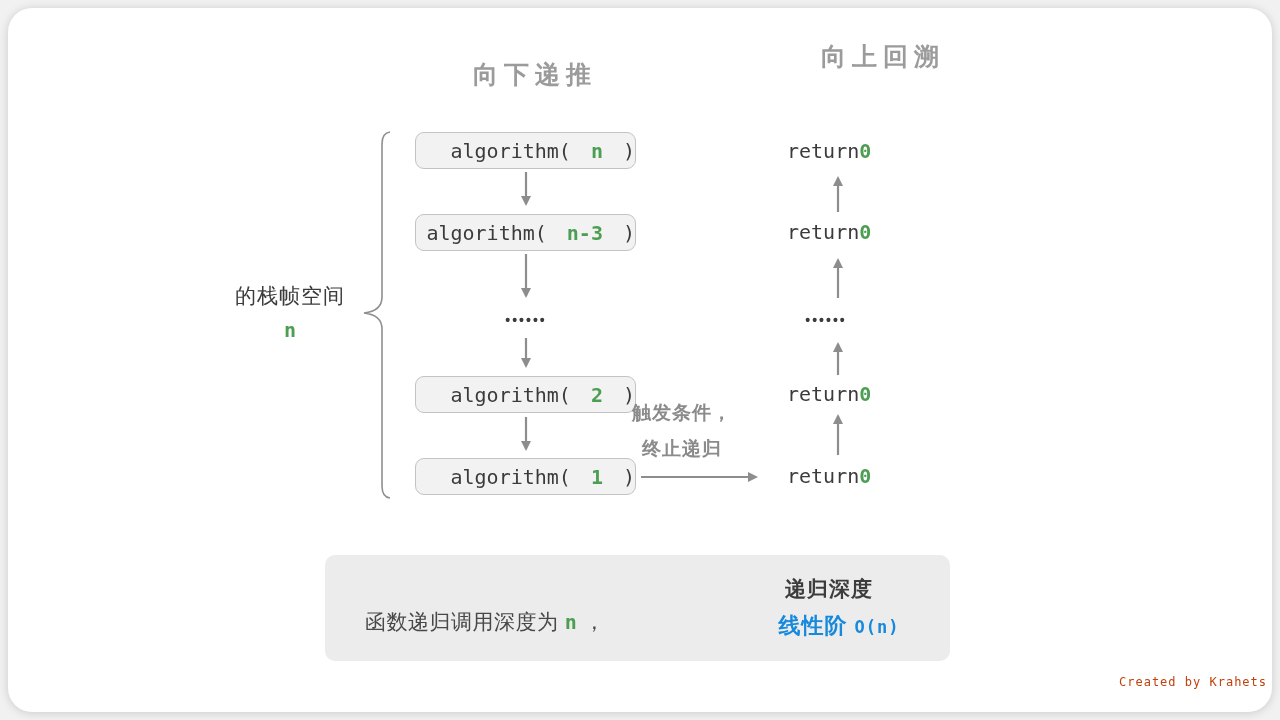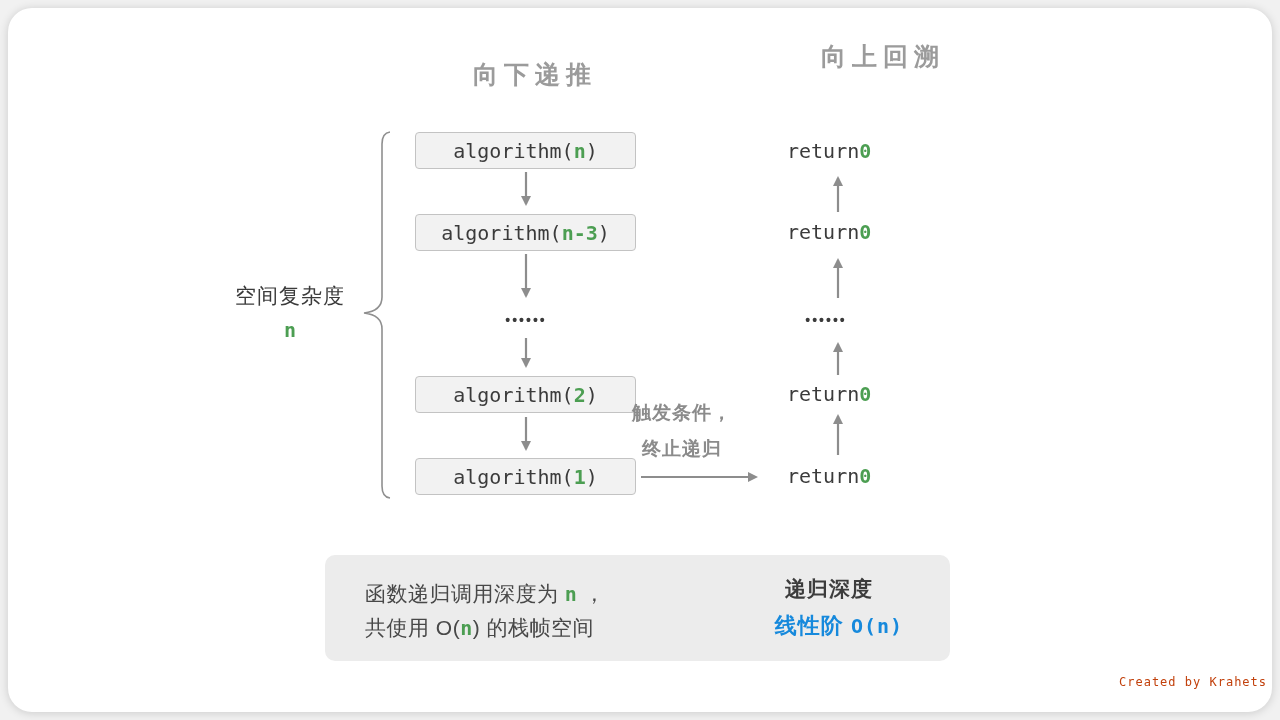--- a/index.html
+++ b/index.html
@@ -20,23 +20,23 @@
   .col-header{
     width:200px;font-size:25px;font-weight:700;color:#9b9b9b;
     letter-spacing:6px;
   }
   .code{
     font-family:"DejaVu Sans Mono", monospace;
     font-size:20px;color:#3b3b3b;
   }
   .call-box{
     left:415px;width:221px;height:37px;
-    background:#f2f2f2;border:1.5px solid #c3c3c3;border-radius:4px;
+    background:#f2f2f2;border:1.5px solid #c3c3c3;border-radius:9px;
     box-sizing:border-box;
-    display:flex;align-items:center;justify-content:center;
+    display:flex;align-items:center;justify-content:flex-end;gap:20px;
   }
   .var-green{color:#4c9e52;font-weight:700;}
   .ret{
     left:787px;height:24px;display:flex;align-items:flex-start;
   }
   .dots{
     width:120px;font-size:14px;font-weight:700;color:#3b3b3b;
     letter-spacing:2px;
   }
   .depth-label{
@@ -48,49 +48,49 @@
   }
   .trigger{
     left:608px;width:148px;font-size:19px;font-weight:700;color:#8b8b8b;
     letter-spacing:1px;
   }
   .panel{
     left:325px;top:555px;width:625px;height:106px;
     background:#ececec;border-radius:10px;
   }
   .panel-left{
-    left:365px;top:577px;font-size:21px;color:#484848;line-height:33px;
+    left:365px;top:605px;font-size:21px;color:#484848;line-height:33px;
     letter-spacing:0.5px;
   }
   .panel-left .mono-bit{font-family:"DejaVu Sans Mono", monospace;font-size:20px;}
   .panel-title{
     left:754px;top:575px;width:150px;font-size:21px;font-weight:700;color:#3c3c3c;
     letter-spacing:1px;
   }
   .panel-result{
     left:744px;top:611px;width:190px;font-size:22px;font-weight:700;color:#1689dc;
     letter-spacing:1px;
   }
-  .panel-result .formula{font-family:"DejaVu Sans Mono", monospace;font-size:20px;}
+  .panel-result .formula{font-family:"DejaVu Sans Mono", monospace;font-size:17px;}
   .credit{
     left:1119px;top:675px;
     font-family:"DejaVu Sans Mono", monospace;
     font-size:12px;color:#c2410c;letter-spacing:1px;
   }
   svg.overlay{position:absolute;left:0;top:0;pointer-events:none;}
 </style>
 </head>
 <body>
 
 <div class="card"></div>
 
 <div class="abs center col-header" style="left:435px;top:58px;">向下递推</div>
 <div class="abs center col-header" style="left:745px;top:40px;text-align:right;">向上回溯</div>
 
-<div class="abs center depth-label" style="top:282px;">空间复杂度</div>
+<div class="abs center depth-label" style="top:282px;">的栈帧空间</div>
 <div class="abs center depth-var var-green" style="top:318px;">n</div>
 
 <div class="abs call-box code" style="top:132px;">
   <span>algorithm(</span>
     <span class="var-green">n</span>
     <span>)</span>
 </div>
 <div class="abs call-box code" style="top:214px;">
   <span>algorithm(</span>
     <span class="var-green">n-3</span>
@@ -149,20 +149,19 @@
   <line x1="641" y1="477" x2="756" y2="477" stroke="#8d8d8d" stroke-width="2.2" marker-end="url(#ah)"></line>
 
   <path d="M390,132 Q382,133 382,144 L382,297 Q382,311 364,313 Q382,315 382,329 L382,486 Q382,497 390,498" fill="none" stroke="#8f8f8f" stroke-width="1.6"></path>
 
   <polygon points="686,606 708,606 708,597 729,614 708,631 708,622 686,622" fill="#bcbcbc"></polygon>
 </svg>
 
 <div class="abs panel"></div>
 <div class="abs panel-left">
   <div><span>函数递归调用深度为 </span><span class="var-green mono-bit">n</span><span> ，</span></div>
-  <div><span>共使用 O(</span><span class="var-green mono-bit">n</span><span>) 的栈帧空间</span></div>
 </div>
 <div class="abs center panel-title">递归深度</div>
 <div class="abs center panel-result">
   <span>线性阶 </span><span class="formula">O(n)</span>
 </div>
 
 <div class="abs credit">Created by Krahets</div>
 
 </body></html>

